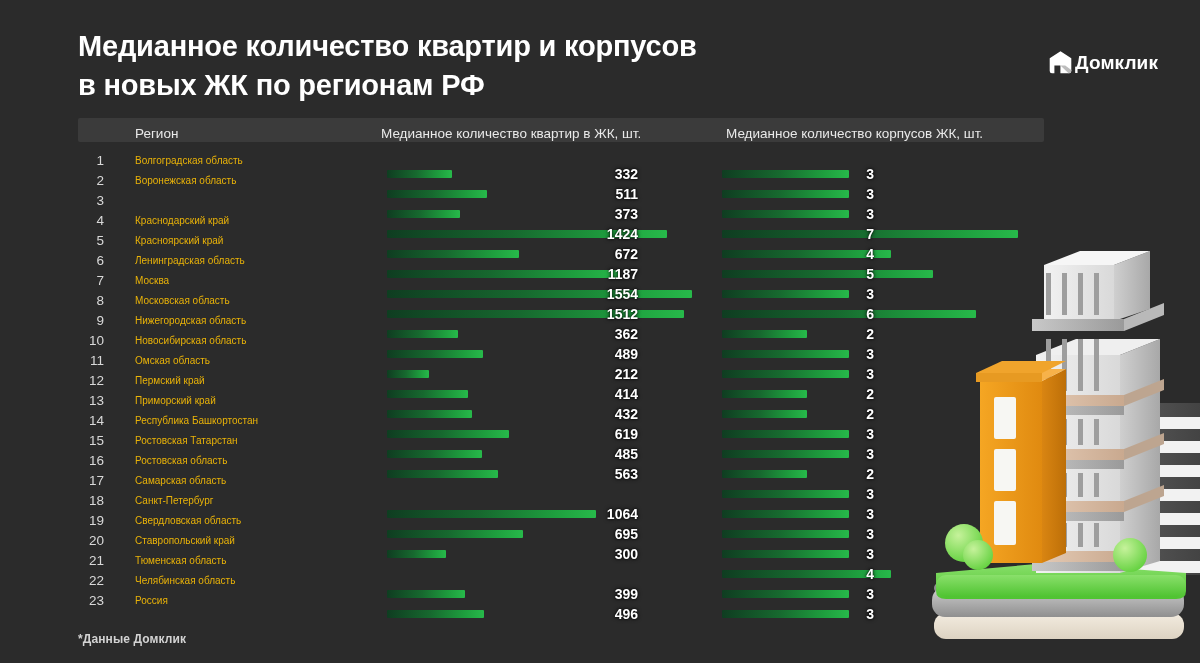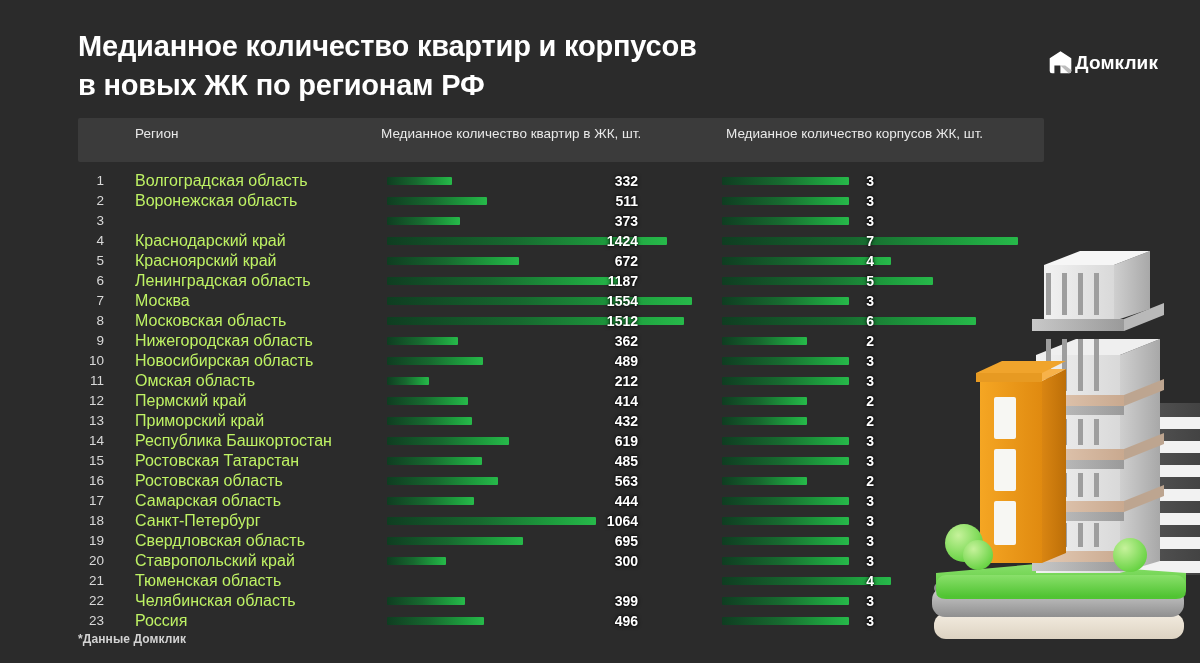--- a/index.html
+++ b/index.html
@@ -22,46 +22,46 @@
   .logo{
     position:absolute;right:42px;top:50px;
     display:flex;align-items:center;gap:2px;
   }
   .logo-mark{width:25px;height:25px;display:block;}
   .logo-text{font-size:19px;font-weight:700;letter-spacing:.1px;color:#fff;}
 
   
   .table{position:absolute;left:78px;top:118px;width:966px;}
   .thead{
-    height:44px;background:#3b3b3b;border-radius:2px;
+    height:24px;background:#3b3b3b;border-radius:2px;
     position:relative;
   }
   .thead .th{
     position:absolute;top:0;height:32px;line-height:32px;
     font-size:13.5px;color:#e9e9e9;font-weight:400;white-space:nowrap;
   }
   .th-region{left:57px;}
   .th-flats{left:303px;}
   .th-bldgs{left:648px;}
 
   .rows{position:relative;margin-top:9px;}
   .row{
     position:relative;height:20px;
   }
   .rank{
     position:absolute;left:0;width:26px;text-align:right;
     font-size:13.5px;line-height:20px;color:#d9d9d9;
   }
   .region{
     position:absolute;left:57px;
-    font-size:16px;line-height:20px;color:#bef264;white-space:nowrap;
+    font-size:10px;line-height:20px;color:#eab308;white-space:nowrap;
   }
 
   
-  .track{position:absolute;top:0;height:20px;}
+  .track{position:absolute;top:13px;height:20px;}
   .track-flats{left:309px;width:400px;}
   .track-bldgs{left:644px;width:322px;}
 
   .bar{
     position:absolute;left:0;top:6px;height:8px;border-radius:1px;
     background:linear-gradient(90deg,#0f3d21 0%,#17692f 45%,#1e9e3e 80%,#27b94a 100%);
   }
   .val{
     position:absolute;top:0;height:20px;line-height:20px;
     font-size:14px;font-weight:700;color:#ffffff;text-align:right;
@@ -294,24 +294,20 @@
             <div class="val val-flats">563</div>
           </div>
           <div class="track track-bldgs">
             <div class="bar" style="width: 84.6px;"></div>
             <div class="val val-bldgs">2</div>
           </div>
         </div>
         <div class="row">
           <div class="rank">17</div>
           <div class="region">Самарская область</div>
-          <div class="track track-flats">
-            <div class="bar" style="width: 87.1px;"></div>
-            <div class="val val-flats">444</div>
-          </div>
           <div class="track track-bldgs">
             <div class="bar" style="width: 126.9px;"></div>
             <div class="val val-bldgs">3</div>
           </div>
         </div>
         <div class="row">
           <div class="rank">18</div>
           <div class="region">Санкт-Петербург</div>
           <div class="track track-flats">
             <div class="bar" style="width: 208.8px;"></div>

